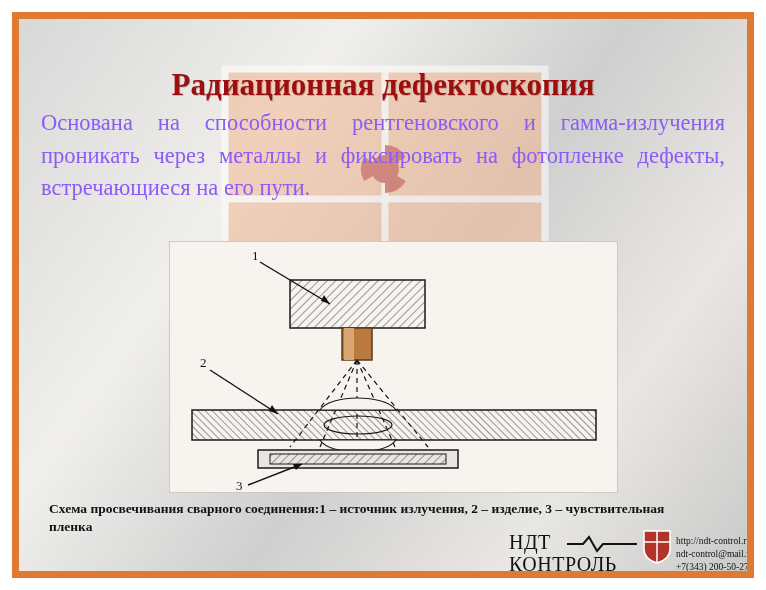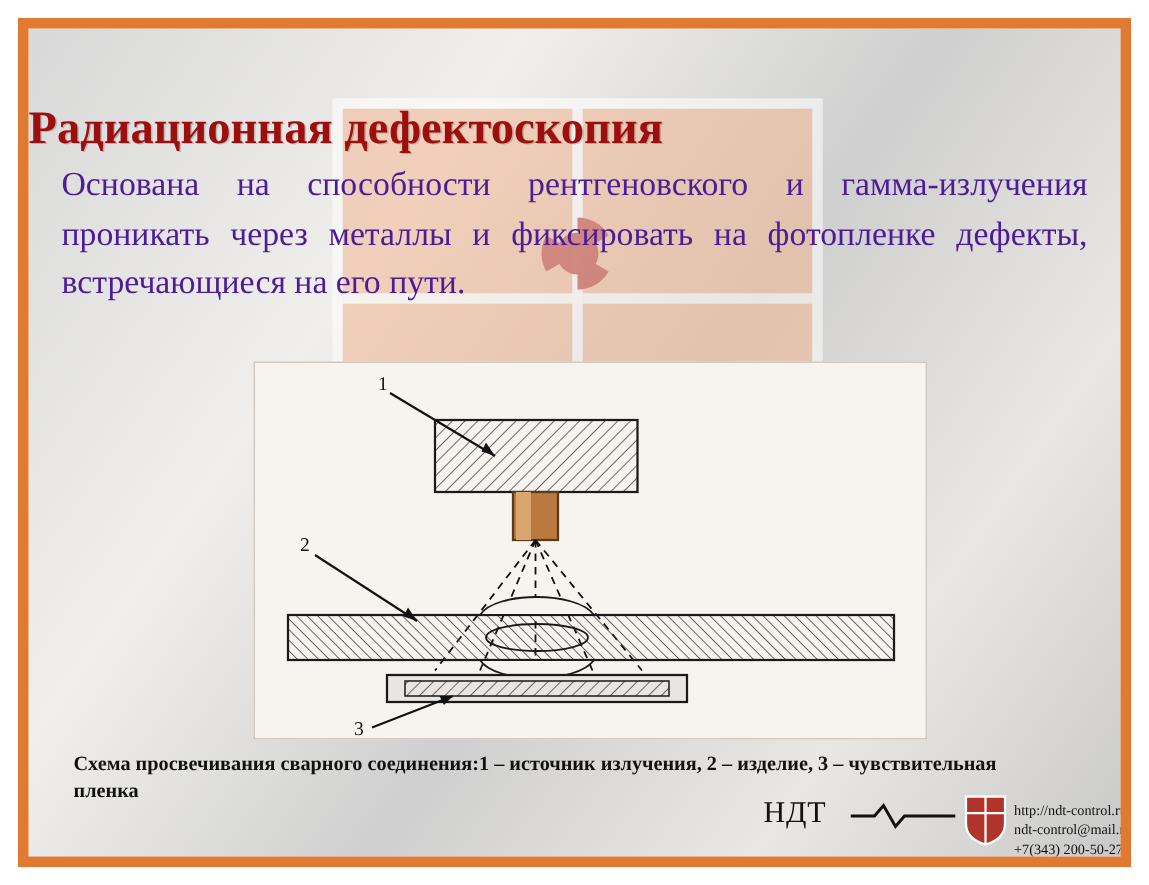--- a/index.html
+++ b/index.html
@@ -42,34 +42,35 @@
     left: 196px; top: 40px;
     width: 340px; height: 420px;
     opacity: 0.55;
     pointer-events: none;
   }
 
   .title {
     position: absolute;
     left: 0; top: 48px;
     width: 728px;
+    text-align: center;
     color: #9d0f0f;
     font-family: "Liberation Serif", serif;
     font-weight: bold;
     font-size: 31px;
     letter-spacing: 0px;
     text-shadow: 1px 1px 0 rgba(0,0,0,0.18);
   }
   .lead {
     position: absolute;
     left: 22px; top: 88px;
     width: 684px;
     font-size: 22.5px;
     line-height: 1.45;
-    color: #4c1d95;
+    color: #8b5cf6;
     text-align: justify;
     text-align-last: left;
   }
 
   .figure {
     position: absolute;
     left: 150px; top: 222px;
     width: 447px; height: 250px;
     background: #f7f4f0;
     border: 1px solid #cfc9c2;
@@ -188,20 +189,21 @@
         <polygon points="132,222 123,222 126,228" fill="#111"></polygon>
         <text x="66" y="248" font-family="Liberation Serif, serif" font-size="13" fill="#111">3</text>
       </svg>
     </div>
 
     <div class="fig-caption">Схема просвечивания сварного соединения:1 – источник излучения, 2 – изделие, 3 – чувствительная пленка</div>
 
     <div class="logo-block">
       <div class="logo-text">
         <div>НДТ</div>
+        <div>КОНТРОЛЬ</div>
       </div>
       <svg class="logo-wave" width="70" height="18" viewBox="0 0 70 18">
         <polyline points="0,9 16,9 22,2 30,16 36,9 70,9" fill="none" stroke="#111" stroke-width="2"></polyline>
       </svg>
       <svg class="logo-shield" width="30" height="36" viewBox="0 0 30 36">
         <path d="M2 2 H28 V20 C28 28 22 32 15 34 C8 32 2 28 2 20 Z" fill="#b0342a" stroke="#ffffff" stroke-width="1.5"></path>
         <path d="M15 2 V34" stroke="#ffffff" stroke-width="1.5"></path>
         <path d="M2 13 H28" stroke="#ffffff" stroke-width="1.5"></path>
       </svg>
       <div class="logo-contacts">

